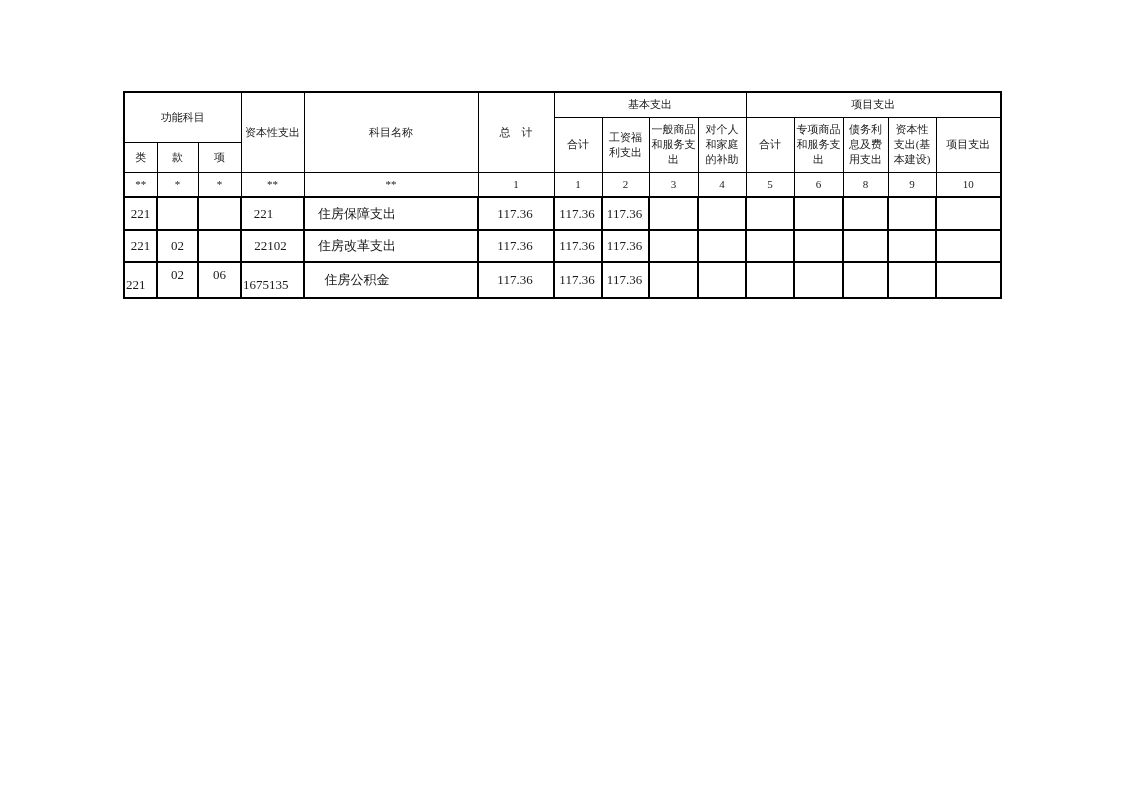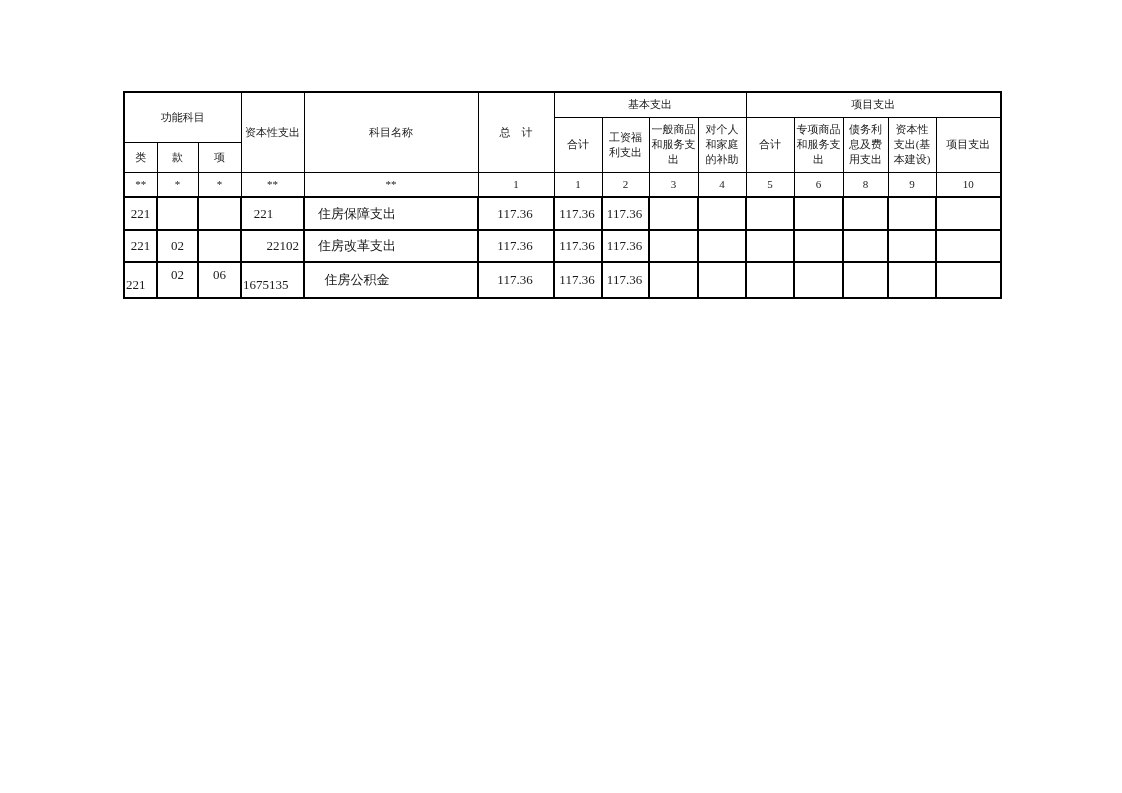--- a/index.html
+++ b/index.html
@@ -61,21 +61,21 @@
   }
   tbody tr.body-row td {
     border: 2px solid #000;
     font-size: 13px;
     line-height: 14px;
   }
   
   td.num { text-align: center; padding-right: 2px; }
   td.name { padding-right: 68px; font-size: 11px; }
   td.code-c { padding-right: 18px; }
-  td.flush-r { text-align: right; padding-right: 4px; }
+  td.flush-r { padding-right: 4px; }
   td.flush-bl { text-align: left; padding-left: 1px; vertical-align: bottom; padding-bottom: 5px; }
   td.top { vertical-align: top; padding-top: 5px; }
 </style>
 </head>
 <body>
 
 <div class="page">
 
 
   <table class="budget-table">

